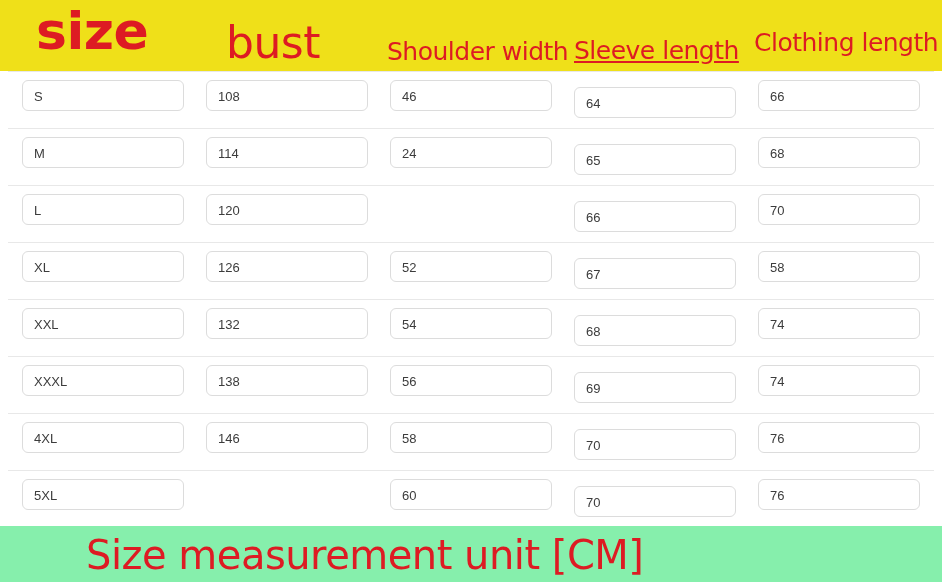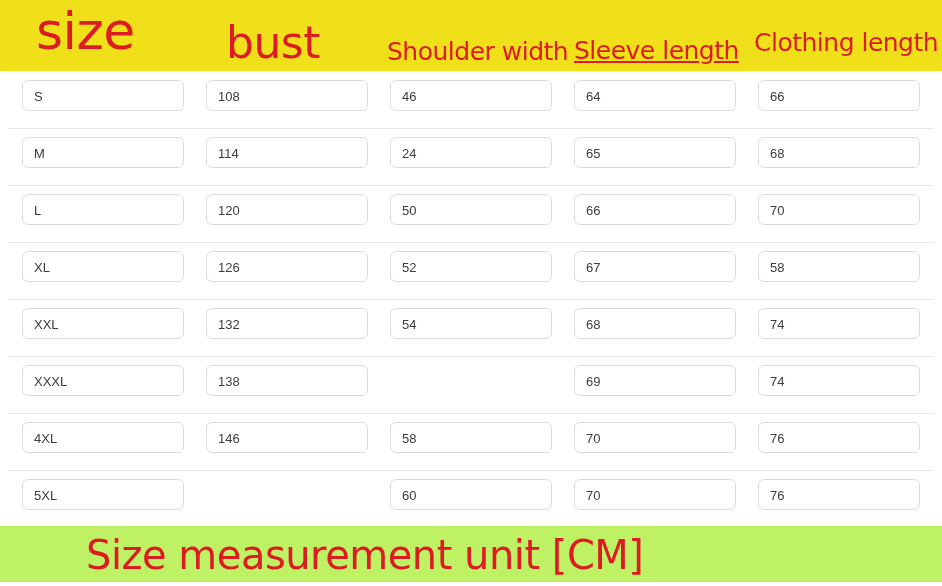--- a/index.html
+++ b/index.html
@@ -30,20 +30,21 @@
     font-family: "DejaVu Sans", sans-serif;
     font-weight: 400;
     white-space: nowrap;
     letter-spacing: -0.5px;
   }
   .hl-size {
     left: 36px;
     top: 1px;
     font-size: 52px;
     line-height: 60px;
+    font-weight: bold;
   }
   .hl-bust {
     left: 226px;
     top: 17px;
     font-size: 44px;
     line-height: 52px;
   }
   .hl-shoulder {
     left: 387px;
     top: 37px;
@@ -103,31 +104,31 @@
     height: 31px;
     line-height: 31px;
     font-size: 13px;
     color: #3c3c3c;
     font-family: "Liberation Sans", sans-serif;
     white-space: nowrap;
   }
   .col0 { left: 22px; }
   .col1 { left: 206px; }
   .col2 { left: 390px; text-align: right; }
-  .col3 { left: 574px; }
+  .col3 { left: 574px; margin-top: 7px; }
   .col4 { left: 758px; }
 
   
   .footer-band {
     position: absolute;
     left: 0;
     top: 526px;
     width: 942px;
     height: 56px;
-    background: #bef264;
+    background: #86efac;
   }
   .footer-text {
     position: absolute;
     left: 86px;
     top: 3px;
     color: #dd1b23;
     font-family: "DejaVu Sans", sans-serif;
     font-size: 40px;
     line-height: 52px;
     white-space: nowrap;
@@ -183,23 +184,20 @@
       </div>
     </div>
     <div class="row">
       <div class="row-sep"></div>
       <div class="cell col0">
         <span class="cell-text">L</span>
       </div>
       <div class="cell col1">
         <span class="cell-text">120</span>
       </div>
-      <div class="cell col2">
-        <span class="cell-text">50</span>
-      </div>
       <div class="cell col3">
         <span class="cell-text">66</span>
       </div>
       <div class="cell col4">
         <span class="cell-text">70</span>
       </div>
     </div>
     <div class="row">
       <div class="row-sep"></div>
       <div class="cell col0">
@@ -236,20 +234,23 @@
         <span class="cell-text">74</span>
       </div>
     </div>
     <div class="row">
       <div class="row-sep"></div>
       <div class="cell col0">
         <span class="cell-text">XXXL</span>
       </div>
       <div class="cell col1">
         <span class="cell-text">138</span>
+      </div>
+      <div class="cell col2">
+        <span class="cell-text">56</span>
       </div>
       <div class="cell col3">
         <span class="cell-text">69</span>
       </div>
       <div class="cell col4">
         <span class="cell-text">74</span>
       </div>
     </div>
     <div class="row">
       <div class="row-sep"></div>

